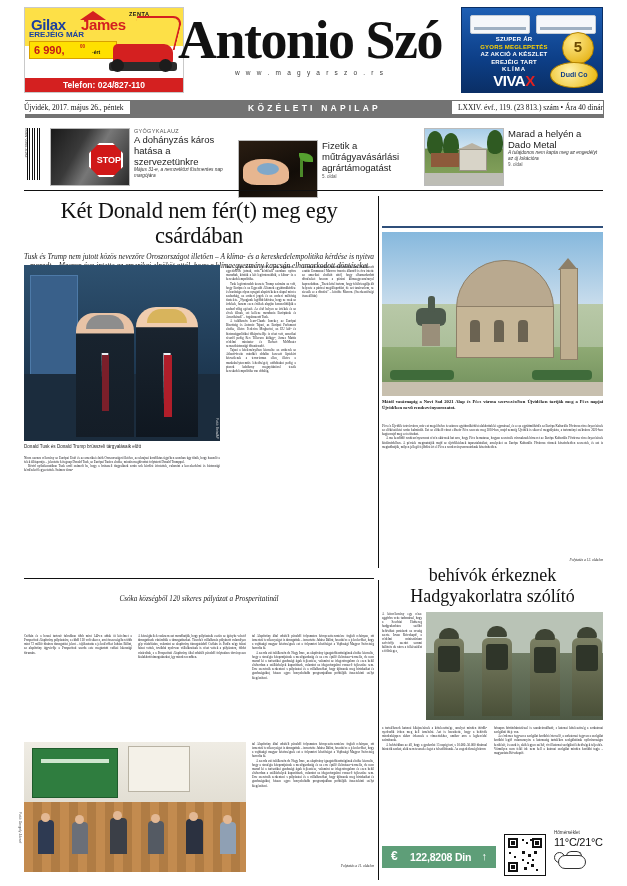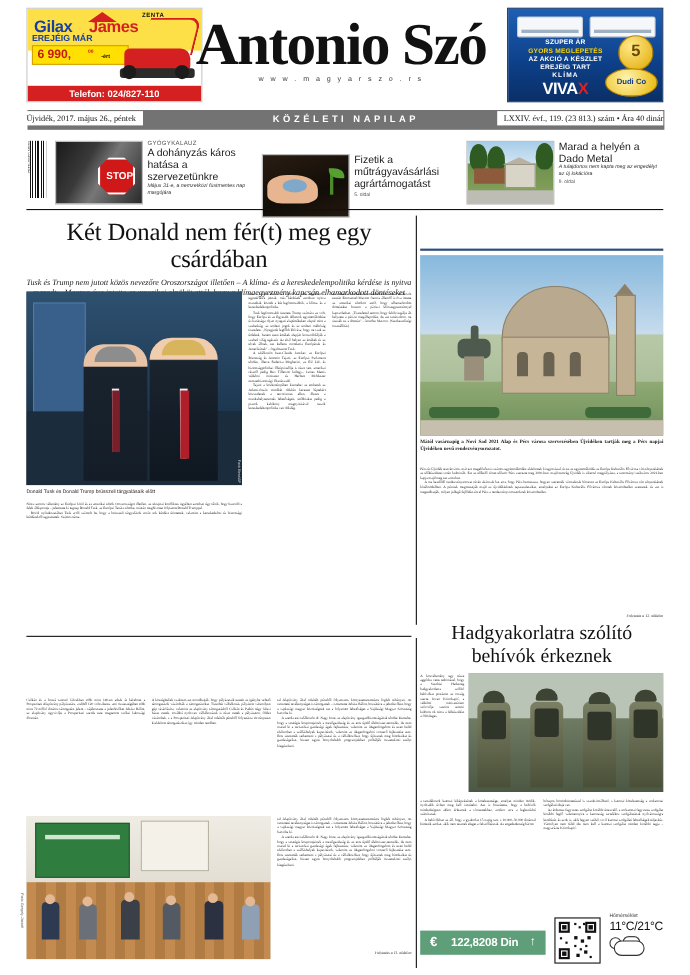--- a/index.html
+++ b/index.html
@@ -463,20 +463,21 @@
   <div class="cap-pecs">Mától vasárnapig a Novi Sad 2021 Alap és Pécs városa szervezésében Újvidéken tartják meg a Pécs napjai Újvidéken nevű rendezvénysorozatot.</div>
   <div class="micro rightbody">
       <p class="noind">Pécs és Újvidék testvérváros, már ezt megelőzően is számos együttműködést alakítottak ki egymással, és ez az együttműködés az Európa Kulturális Fővárosa cím elnyerésének az előkészületei során kulminált. Ezt az előkelő címet először Pécs szerezte meg 2010-ben, majd nemrég Újvidék is sikerrel megpályázta, a tartományi székváros 2021-ben kapja majd meg ezt a titulust.</p>
       <p>A ma kezdődő rendezvénysorozat révén akárcsak hat arra, hogy Pécs bemutassa, hogyan szeretnék városuknak hírnevet az Európa Kulturális Fővárosa cím elnyerésének kínálmödelben. A pécsiek megmutatják majd az újvidékieknek tapasztalataikat, amelyeket az Európa Kulturális Fővárosa címnek köszönhetően szereztek, és azt is megtudhatják, milyen jellegű fejlődést ért el Pécs a rendezvénysorozatoknak köszönhetően.</p>
     </div>
   <div class="cont-r" style="position:absolute;left:382px;top:556px;width:221px;">Folytatás a 12. oldalon</div>
 
   <div class="hrule" style="left:24px;top:578px;width:350px;"></div>
 
   <div class="botart">
+    <div class="deck3">Csóka községből 120 sikeres pályázat a Prosperitatinál</div>
   </div>
 
   <div class="micro bcol-a">
       <p class="noind">Csókán és a hozzá tartozó falvakban több mint 140-en adtak át kérelmet a Prosperitati Alapítvány pályázatára, a ebből 120 volt sikeres, ami összességében több mint 72 millió dináros támogatást jelent – tájékoztatta a jelenlévőket Juhász Bálint, az alapítvány ügyvivője a Prosperitati szerda este megtartott csókai lakossági fórumán.</p>
     </div>
   <div class="micro bcol-b">
       <p class="noind">A községbeliek csaknem azt mondhatják, hogy pályázataik esetén az igénybe vehető támogatások vásárolták a támogatásokat. Tizenhét vállalkozás pályázott valamilyen gép vásárlására, valamint az alapítvány támogatásból Csókán és Padén négy falusi házat vettek, továbbá nyolcvan vállalkozásuk is részt vettek a pályázaton, földet vásároltak, s a Prosperitati Alapítvány által odaítélt pénzből folytatásra törvényesen kialakított támogatásokat, így minden rendben.</p>
     </div>
   <div class="micro bcol-c">
       <p class="noind">tal Alapítvány által odaítélt pénzből folyamatos környezetteremtésre foglalt rehányan, ott ismerteté tevékenységet is támogattak – ismertette Juhász Bálint, hozzátéve a jelenlevőket, hogy a vajdasági magyar közösségnek ezt a folyamtot lehetőséget a Vajdasági Magyar Szövetség harcolta ki.</p>
@@ -503,22 +504,22 @@
   </div>
   <div class="credit-bot">Fotó: Gergely József</div>
 
   <div class="micro bcol-d">
       <p class="noind">tal Alapítvány által odaítélt pénzből folyamatos környezetteremtésre foglalt rehányan, ott ismerteté tevékenységet is támogattak – ismertette Juhász Bálint, hozzátéve a jelenlevőket, hogy a vajdasági magyar közösségnek ezt a folyamtot lehetőséget a Vajdasági Magyar Szövetség harcolta ki.</p>
       <p>A szerda esti találkozón dr. Nagy Imre, az alapítvány igazgatóbizottságának elnöke kiemelte, hogy a stratégia központjainak a mezőgazdaság és az erre épülő élelmiszer-termelés, de nem marad ki a turisztikai gazdasági ágak fejlesztése, valamint az idegenforgalom és ezen belül elsősorban a szálláshelyek kapacitások, valamint az idegenforgalmi vonzerő fejlesztése sem. Erre szeretnék serkenteni s pályázatai és a vállalkozókat, hogy újítsanak meg birtokaikat és gazdaságaikat, hiszen egyre bonyolultabb programjukban próbálják összetekinti esélyt kiegészíteni.</p>
     </div>
   <div class="cont-b" style="position:absolute;left:252px;top:862px;width:122px;">Folytatás a 11. oldalon</div>
 
   <div class="rart2">
+    <div class="h4">behívók érkeznek</div>
     <div class="h4">Hadgyakorlatra szólító</div>
-    <div class="h4">behívók érkeznek</div>
   </div>
 
   <div class="micro r2cola">
       <p class="noind">A közvélemény egy része aggódva vette tudomásul, hogy a Szerbiai Hadsereg hadgyakorlatra szólító behívókat postázott az ország szerte. Iovan Krivokapić, a védelmi minisztérium szóvivője szerint semmi különös ok nincs a felkészülést a fölösleges,</p>
     </div>
 
   <div class="photo-sold">
     <div class="ps-sky"></div>
       <div class="ps-grnd"></div>
     <div class="ps-sold" style="left:8px;"></div>

